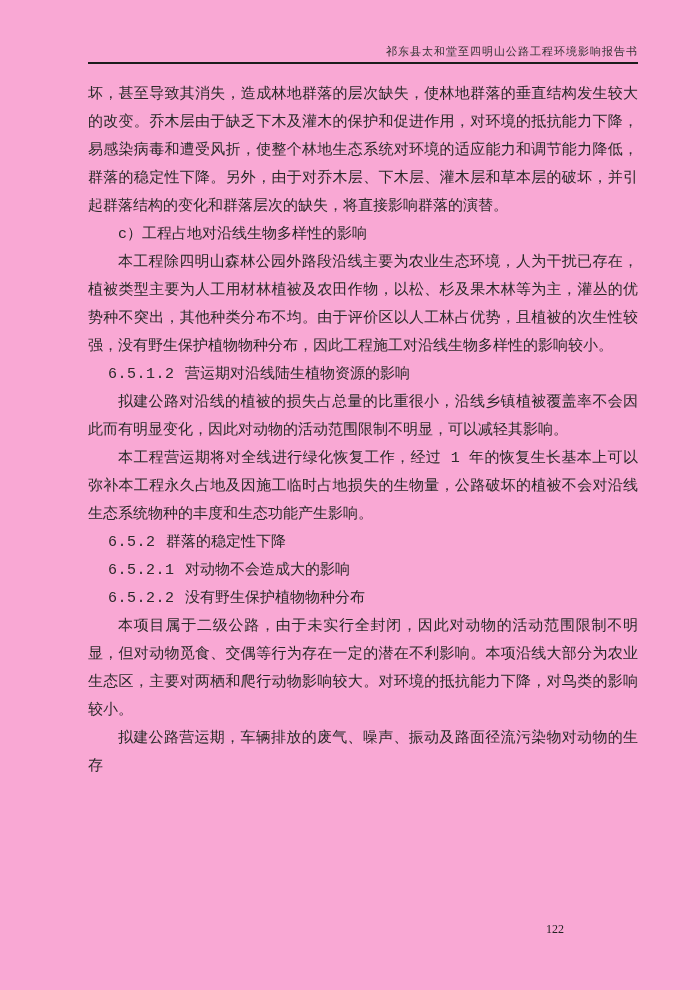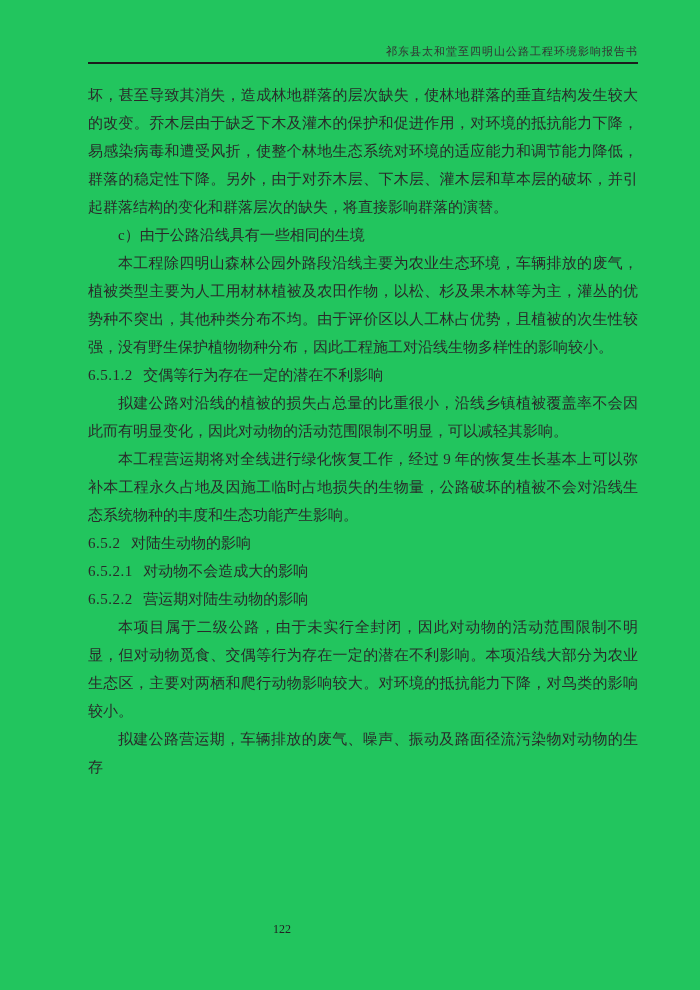--- a/index.html
+++ b/index.html
@@ -4,21 +4,21 @@
 <style>
   html, body {
     margin: 0;
     padding: 0;
     background: #ffffff;
   }
   .page {
     position: relative;
     width: 700px;
     height: 990px;
-    background: #22c55e;
+    background: #f9a8d4;
     font-family: "Liberation Serif", "DejaVu Serif", serif;
     color: #2a2a2a;
     overflow: hidden;
     box-sizing: border-box;
   }
   .page-header {
     position: absolute;
     top: 44px;
     left: 88px;
     width: 550px;
@@ -42,83 +42,85 @@
     left: 88px;
     width: 550px;
     font-size: 15px;
     line-height: 28px;
     text-align: justify;
     text-justify: inter-ideograph;
   }
   .doc-body p {
     margin: 0;
     padding: 0;
+    font-family: Liberation Mono, monospace;
   }
   .para-indent {
     text-indent: 2em;
   }
   .para-cont {
     text-indent: 0;
   }
   .heading {
     text-indent: 0;
     text-align: left;
   }
   .heading .h-num {
     display: inline-block;
     margin-right: 0.7em;
     letter-spacing: 0.5px;
+    margin-left: 20px;
   }
   .page-footer {
     position: absolute;
     top: 922px;
     left: 0;
     width: 564px;
-    text-align: center;
+    text-align: right;
     font-size: 12px;
     color: #222222;
   }
 </style>
 </head>
 <body>
 
 <div class="page">
 
   <div class="page-header">
     <span>祁东县太和堂至四明山公路工程环境影响报告书</span>
   </div>
   <div class="header-rule"></div>
 
   <div class="doc-body">
 
     <p class="para-cont">坏，甚至导致其消失，造成林地群落的层次缺失，使林地群落的垂直结构发生较大的改变。乔木层由于缺乏下木及灌木的保护和促进作用，对环境的抵抗能力下降，易感染病毒和遭受风折，使整个林地生态系统对环境的适应能力和调节能力降低，群落的稳定性下降。另外，由于对乔木层、下木层、灌木层和草本层的破坏，并引起群落结构的变化和群落层次的缺失，将直接影响群落的演替。</p>
 
-    <p class="para-indent">c）由于公路沿线具有一些相同的生境</p>
+    <p class="para-indent">c）工程占地对沿线生物多样性的影响</p>
 
-    <p class="para-indent">本工程除四明山森林公园外路段沿线主要为农业生态环境，车辆排放的废气，植被类型主要为人工用材林植被及农田作物，以松、杉及果木林等为主，灌丛的优势种不突出，其他种类分布不均。由于评价区以人工林占优势，且植被的次生性较强，没有野生保护植物物种分布，因此工程施工对沿线生物多样性的影响较小。</p>
+    <p class="para-indent">本工程除四明山森林公园外路段沿线主要为农业生态环境，人为干扰已存在，植被类型主要为人工用材林植被及农田作物，以松、杉及果木林等为主，灌丛的优势种不突出，其他种类分布不均。由于评价区以人工林占优势，且植被的次生性较强，没有野生保护植物物种分布，因此工程施工对沿线生物多样性的影响较小。</p>
 
     <p class="heading">
-      <span class="h-num">6.5.1.2</span><span>交偶等行为存在一定的潜在不利影响</span>
+      <span class="h-num">6.5.1.2</span><span>营运期对沿线陆生植物资源的影响</span>
     </p>
 
     <p class="para-indent">拟建公路对沿线的植被的损失占总量的比重很小，沿线乡镇植被覆盖率不会因此而有明显变化，因此对动物的活动范围限制不明显，可以减轻其影响。</p>
 
-    <p class="para-indent">本工程营运期将对全线进行绿化恢复工作，经过 9 年的恢复生长基本上可以弥补本工程永久占地及因施工临时占地损失的生物量，公路破坏的植被不会对沿线生态系统物种的丰度和生态功能产生影响。</p>
+    <p class="para-indent">本工程营运期将对全线进行绿化恢复工作，经过 1 年的恢复生长基本上可以弥补本工程永久占地及因施工临时占地损失的生物量，公路破坏的植被不会对沿线生态系统物种的丰度和生态功能产生影响。</p>
 
     <p class="heading">
-      <span class="h-num">6.5.2</span><span>对陆生动物的影响</span>
+      <span class="h-num">6.5.2</span><span>群落的稳定性下降</span>
     </p>
 
     <p class="heading">
       <span class="h-num">6.5.2.1</span><span>对动物不会造成大的影响</span>
     </p>
 
 
     <p class="heading">
-      <span class="h-num">6.5.2.2</span><span>营运期对陆生动物的影响</span>
+      <span class="h-num">6.5.2.2</span><span>没有野生保护植物物种分布</span>
     </p>
 
     <p class="para-indent">本项目属于二级公路，由于未实行全封闭，因此对动物的活动范围限制不明显，但对动物觅食、交偶等行为存在一定的潜在不利影响。本项沿线大部分为农业生态区，主要对两栖和爬行动物影响较大。对环境的抵抗能力下降，对鸟类的影响较小。</p>
 
     <p class="para-indent">拟建公路营运期，车辆排放的废气、噪声、振动及路面径流污染物对动物的生存</p>
 
   </div>
 
   <div class="page-footer">
     <span>122</span>

